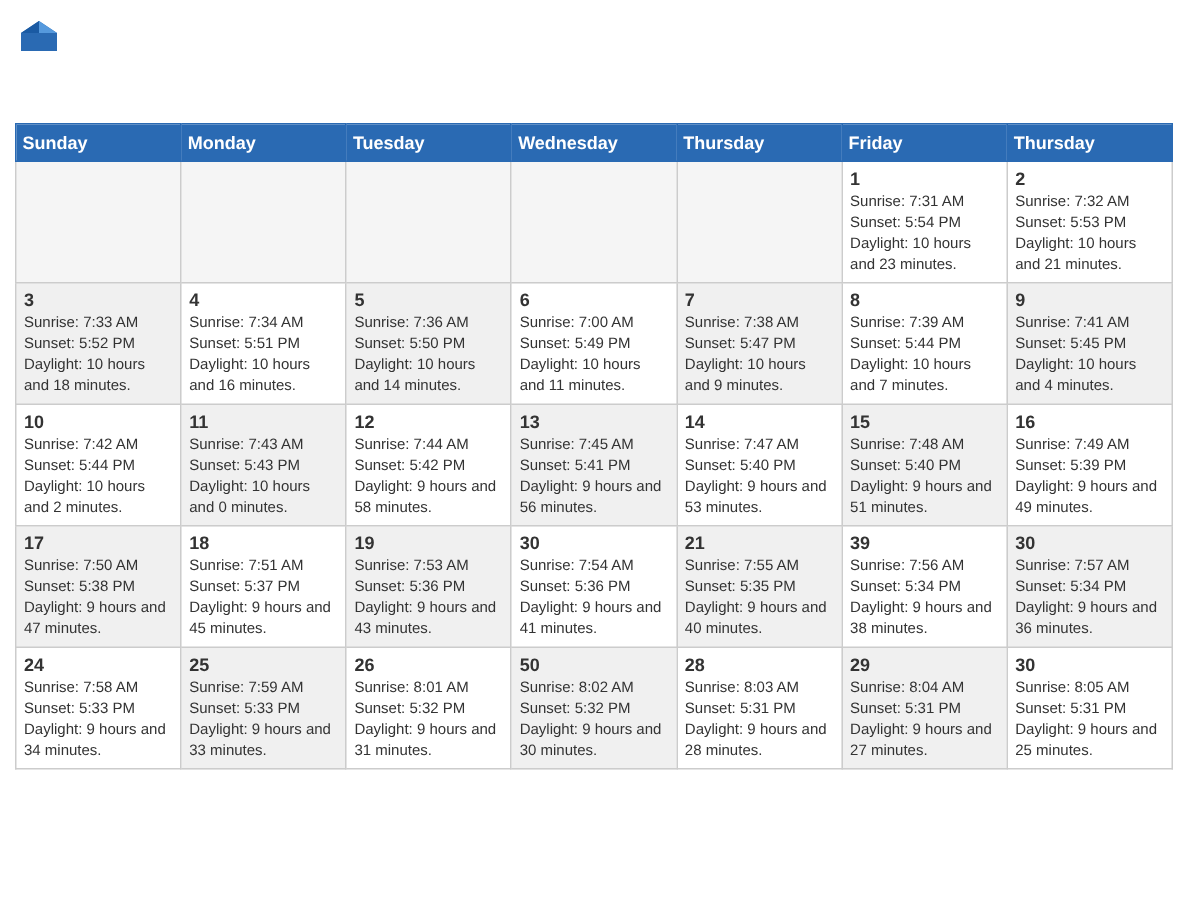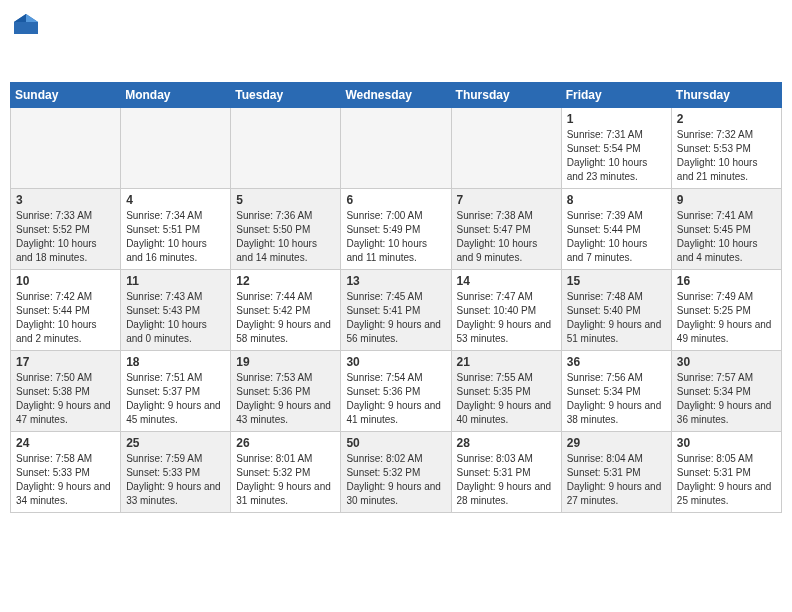--- a/index.html
+++ b/index.html
@@ -212,33 +212,33 @@
         </td>
         <td class="shaded">
           <span class="day-number">13</span>
           <div class="day-info">Sunrise: 7:45 AM
 Sunset: 5:41 PM
 Daylight: 9 hours and 56 minutes.</div>
         </td>
         <td>
           <span class="day-number">14</span>
           <div class="day-info">Sunrise: 7:47 AM
-Sunset: 10:40 PM
+Sunset: 5:40 PM
 Daylight: 9 hours and 53 minutes.</div>
         </td>
         <td class="shaded">
           <span class="day-number">15</span>
           <div class="day-info">Sunrise: 7:48 AM
 Sunset: 5:40 PM
 Daylight: 9 hours and 51 minutes.</div>
         </td>
         <td>
           <span class="day-number">16</span>
           <div class="day-info">Sunrise: 7:49 AM
-Sunset: 5:25 PM
+Sunset: 5:39 PM
 Daylight: 9 hours and 49 minutes.</div>
         </td>
       </tr>
       <tr>
         <td class="shaded">
           <span class="day-number">17</span>
           <div class="day-info">Sunrise: 7:50 AM
 Sunset: 5:38 PM
 Daylight: 9 hours and 47 minutes.</div>
         </td>
@@ -260,21 +260,21 @@
 Sunset: 5:36 PM
 Daylight: 9 hours and 41 minutes.</div>
         </td>
         <td class="shaded">
           <span class="day-number">21</span>
           <div class="day-info">Sunrise: 7:55 AM
 Sunset: 5:35 PM
 Daylight: 9 hours and 40 minutes.</div>
         </td>
         <td>
-          <span class="day-number">36</span>
+          <span class="day-number">39</span>
           <div class="day-info">Sunrise: 7:56 AM
 Sunset: 5:34 PM
 Daylight: 9 hours and 38 minutes.</div>
         </td>
         <td class="shaded">
           <span class="day-number">30</span>
           <div class="day-info">Sunrise: 7:57 AM
 Sunset: 5:34 PM
 Daylight: 9 hours and 36 minutes.</div>
         </td>

